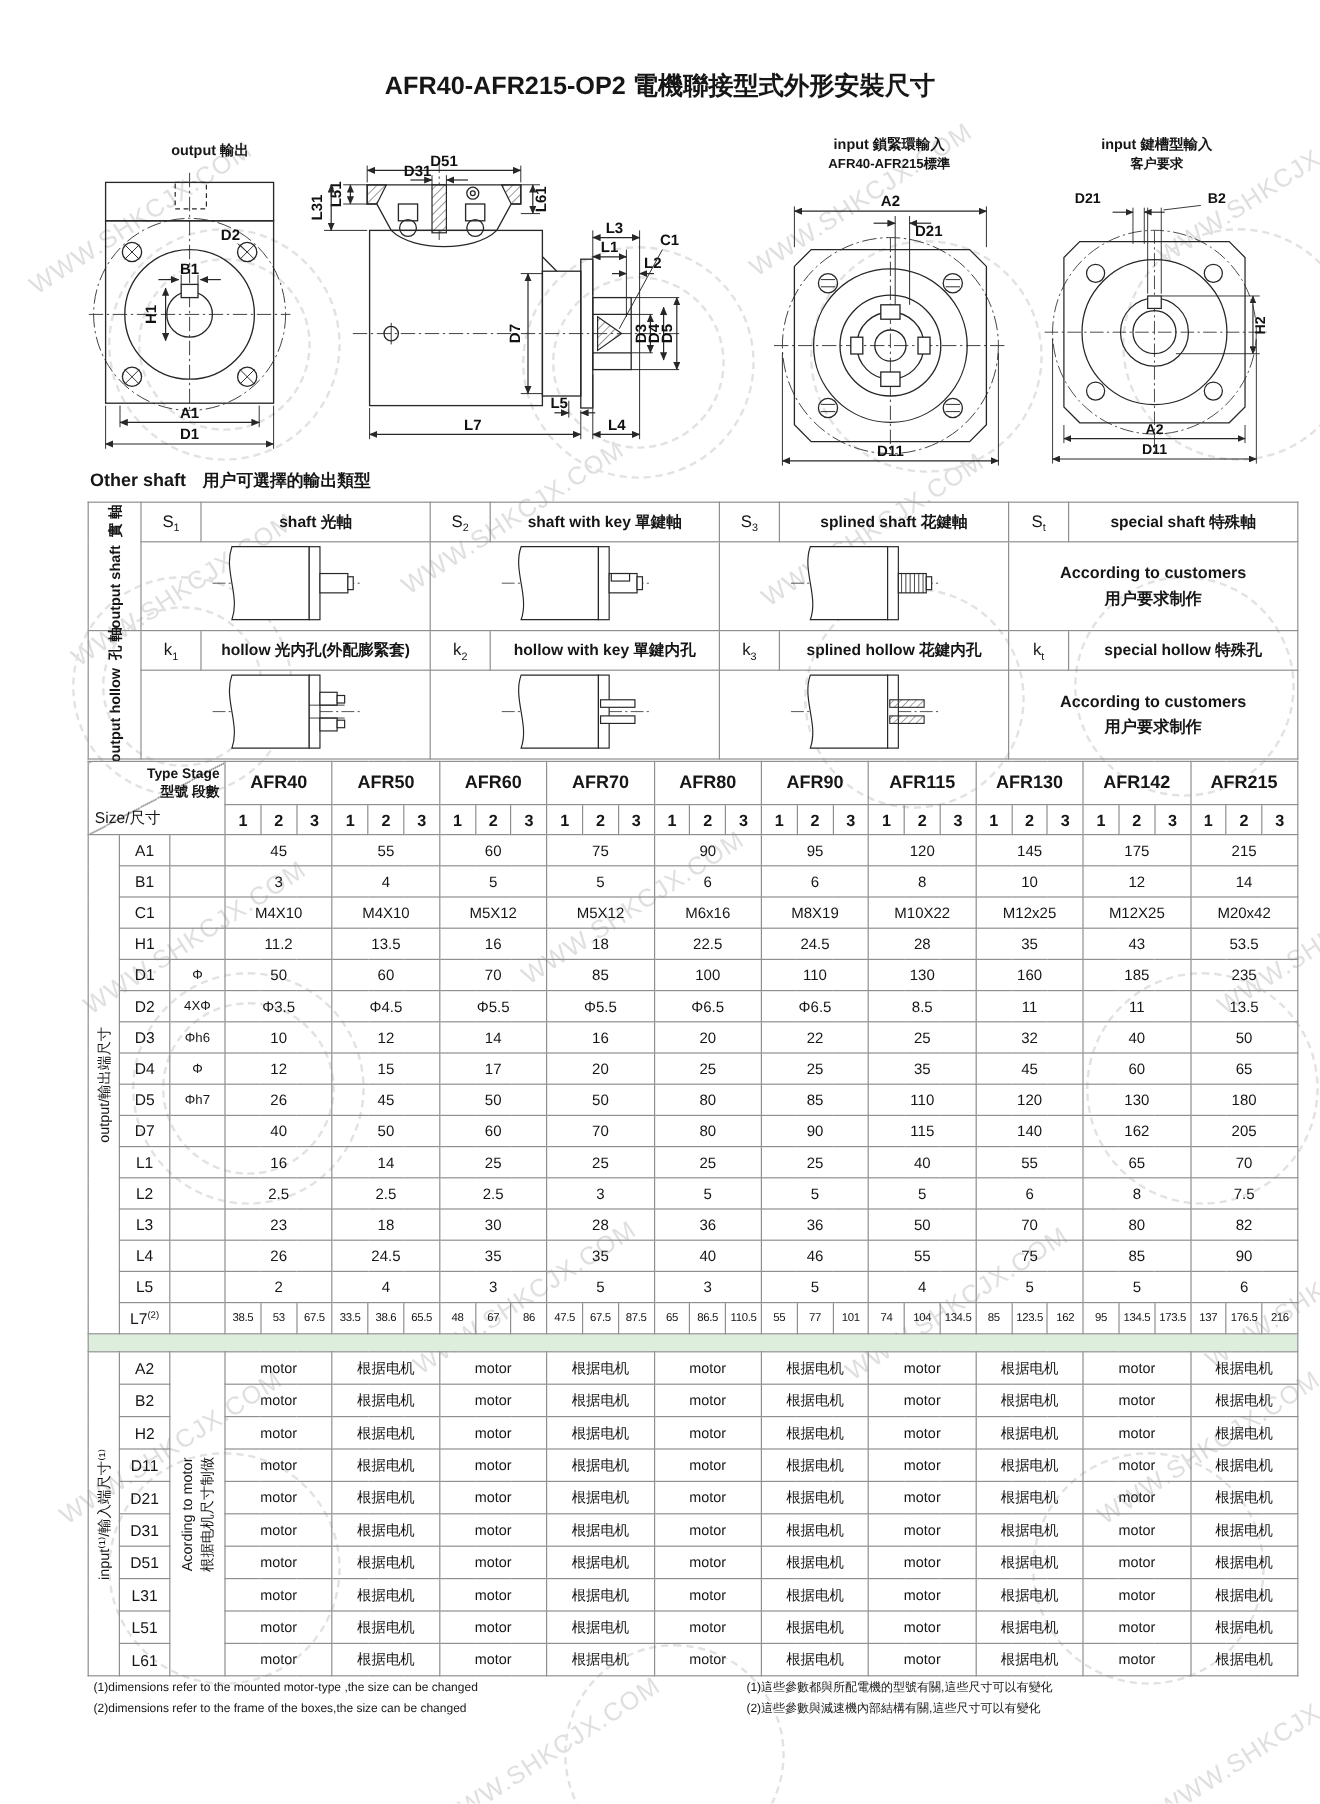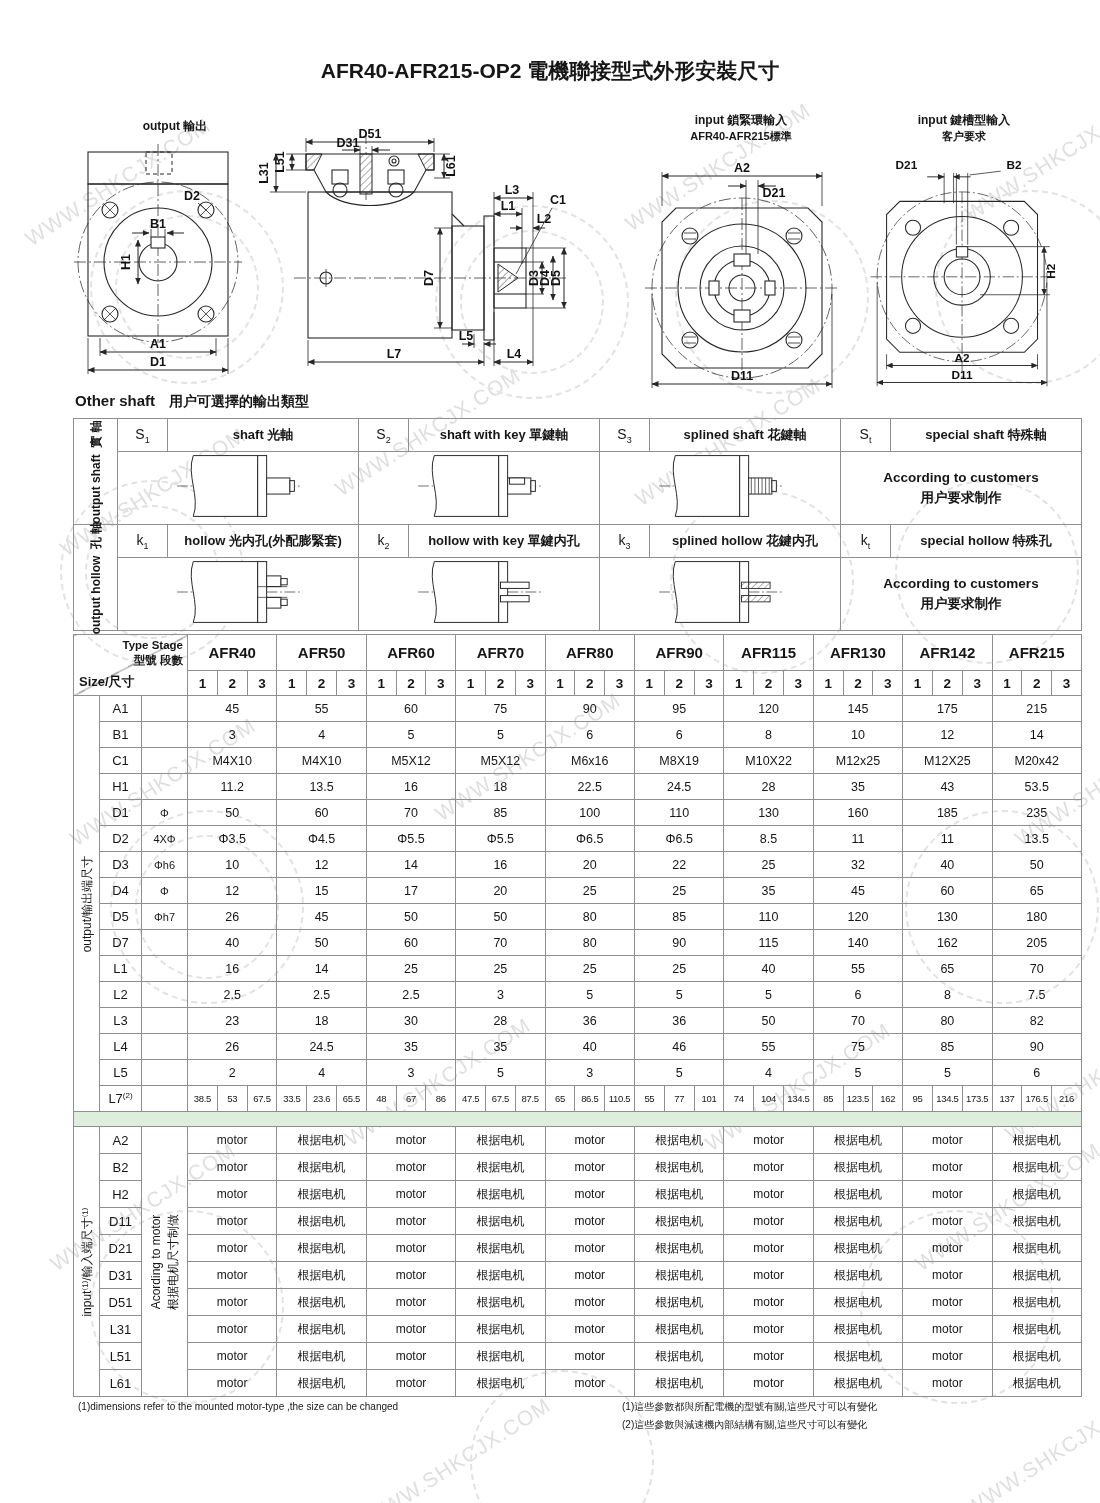--- a/index.html
+++ b/index.html
@@ -42,21 +42,21 @@
   .vrot{position:absolute;top:50%;left:50%;transform:translate(-50%,-50%) rotate(-90deg);
         white-space:nowrap;text-align:center;}
   .sh-side .vrot{font-size:12px;font-weight:bold;line-height:1.35;}
   .sh-note div{font-size:13.5px;font-weight:bold;line-height:1.5;}
   
   table#dim-table{border-collapse:collapse;table-layout:fixed;width:1008px;background:transparent;}
   #dim-table td{border:1px solid #8f8f8f;padding:0;text-align:center;vertical-align:middle;overflow:hidden;}
   #dim-table td.corner{position:relative;
      background:linear-gradient(to bottom right,rgba(0,0,0,0) 49.5%,#8f8f8f 49.5%,#8f8f8f 50.5%,rgba(0,0,0,0) 50.5%);}
   .c-ts{position:absolute;top:3px;right:4px;font-size:11.5px;font-weight:bold;text-align:right;line-height:1.3;}
-  .c-sz{position:absolute;bottom:4px;left:5px;font-size:13px;font-weight:bold;}
+  .c-sz{position:absolute;bottom:4px;left:5px;font-size:13px;font-weight:normal;}
   .th-type{font-size:15px;font-weight:bold;height:35px;}
   .th-stage{font-size:13.5px;font-weight:bold;height:24px;}
   .rlabel{font-size:13px;height:25px;}
   .rlabel sup{font-size:8px;}
   .rsub{font-size:11px;}
   .val{font-size:12.5px;}
   .val30{font-size:9.5px;letter-spacing:-0.3px;}
   .ival{font-size:12px;height:26px;}
   .green{background:#ddeedd;height:14px;border-left:1px solid #8f8f8f;border-right:1px solid #8f8f8f;}
   .vcell{position:relative;}
@@ -792,21 +792,21 @@
           <td class="val" colspan="3">5</td>
           <td class="val" colspan="3">6</td>
         </tr>
         <tr>
           <td class="rlabel">L7<sup>(2)</sup></td>
           <td class="rsub"></td>
           <td class="val30">38.5</td>
           <td class="val30">53</td>
           <td class="val30">67.5</td>
           <td class="val30">33.5</td>
-          <td class="val30">23.6</td>
+          <td class="val30">38.6</td>
           <td class="val30">65.5</td>
           <td class="val30">48</td>
           <td class="val30">67</td>
           <td class="val30">86</td>
           <td class="val30">47.5</td>
           <td class="val30">67.5</td>
           <td class="val30">87.5</td>
           <td class="val30">65</td>
           <td class="val30">86.5</td>
           <td class="val30">110.5</td>
@@ -963,19 +963,20 @@
           <td class="ival" colspan="3">motor</td>
           <td class="ival" colspan="3">根据电机</td>
           <td class="ival" colspan="3">motor</td>
           <td class="ival" colspan="3">根据电机</td>
         </tr>
       </tbody>
     </table>
 
   <div class="abs fnote" style="left:78px;top:1398px">
     <div>(1)dimensions refer to the mounted motor-type ,the size can be changed</div>
+    <div>(2)dimensions refer to the frame of the boxes,the size can be changed</div>
   </div>
   <div class="abs fnote" style="left:622px;top:1398px">
     <div>(1)這些參數都與所配電機的型號有關,這些尺寸可以有變化</div>
     <div>(2)這些參數與減速機內部結構有關,這些尺寸可以有變化</div>
   </div>
 
 </div>
 
 </body></html>

